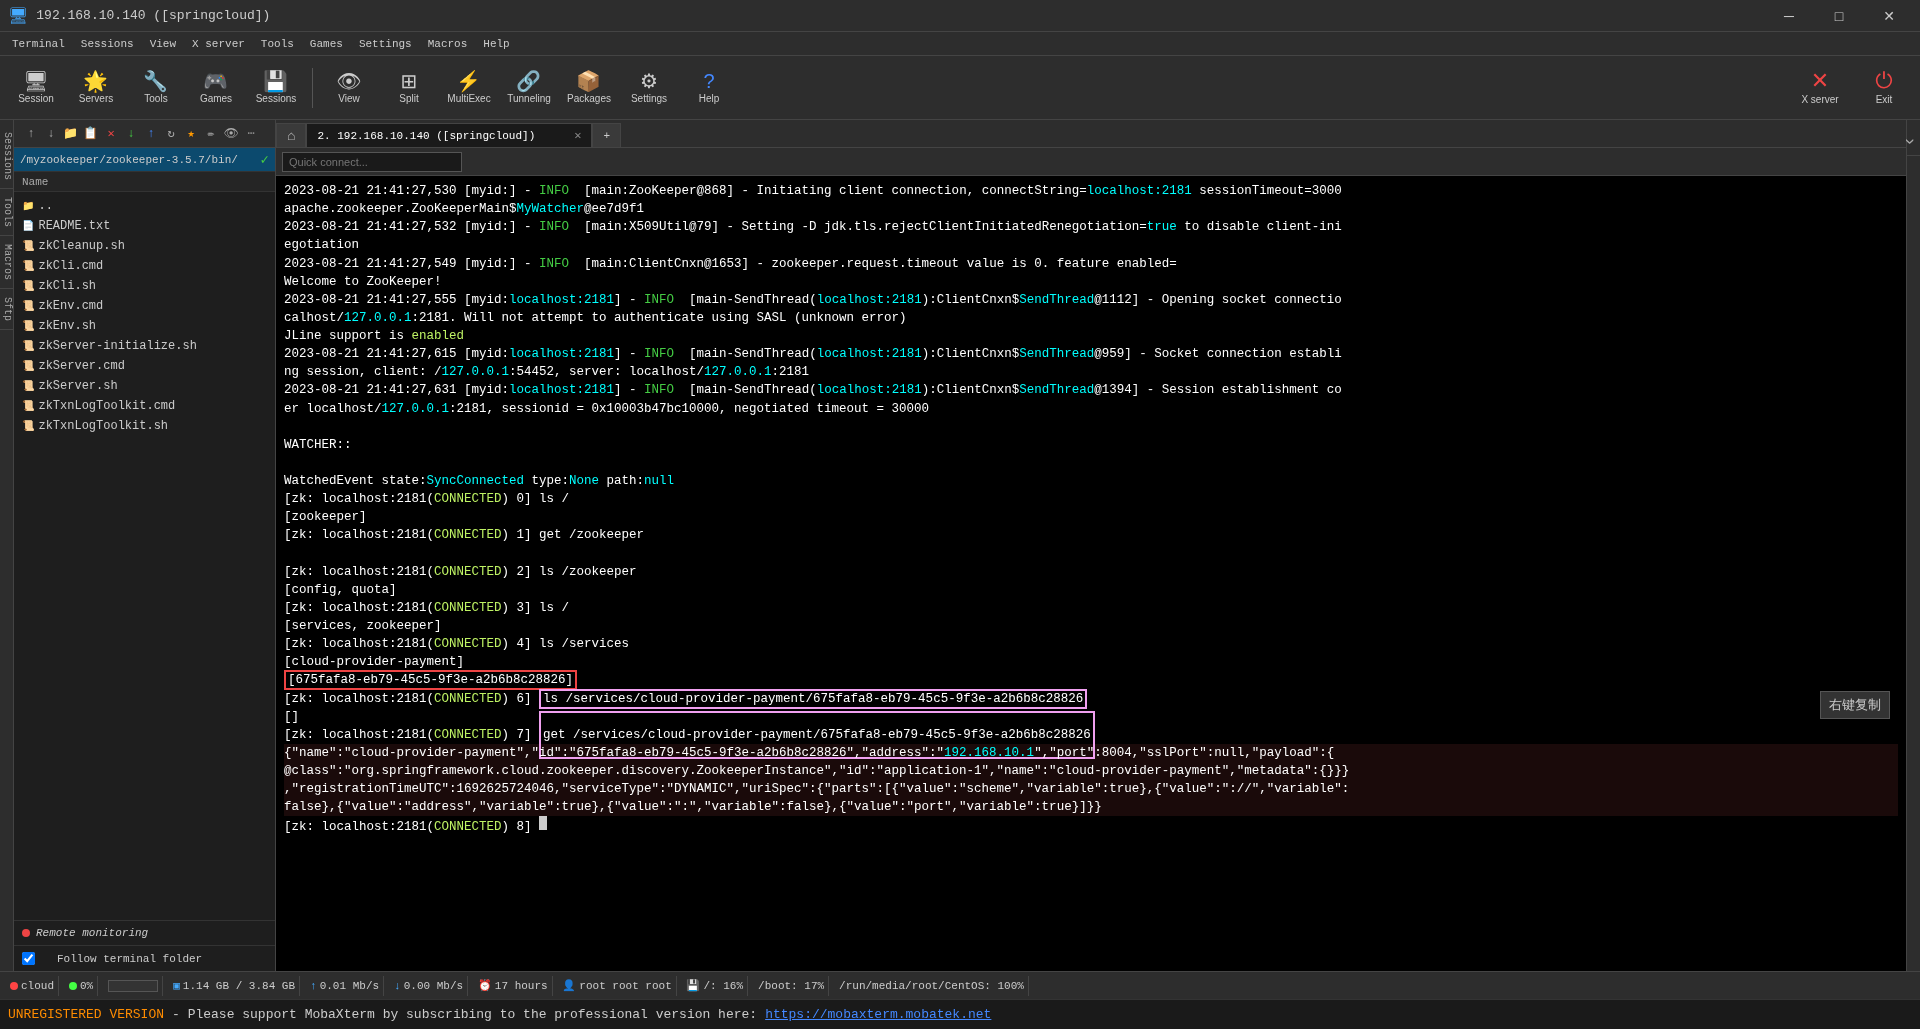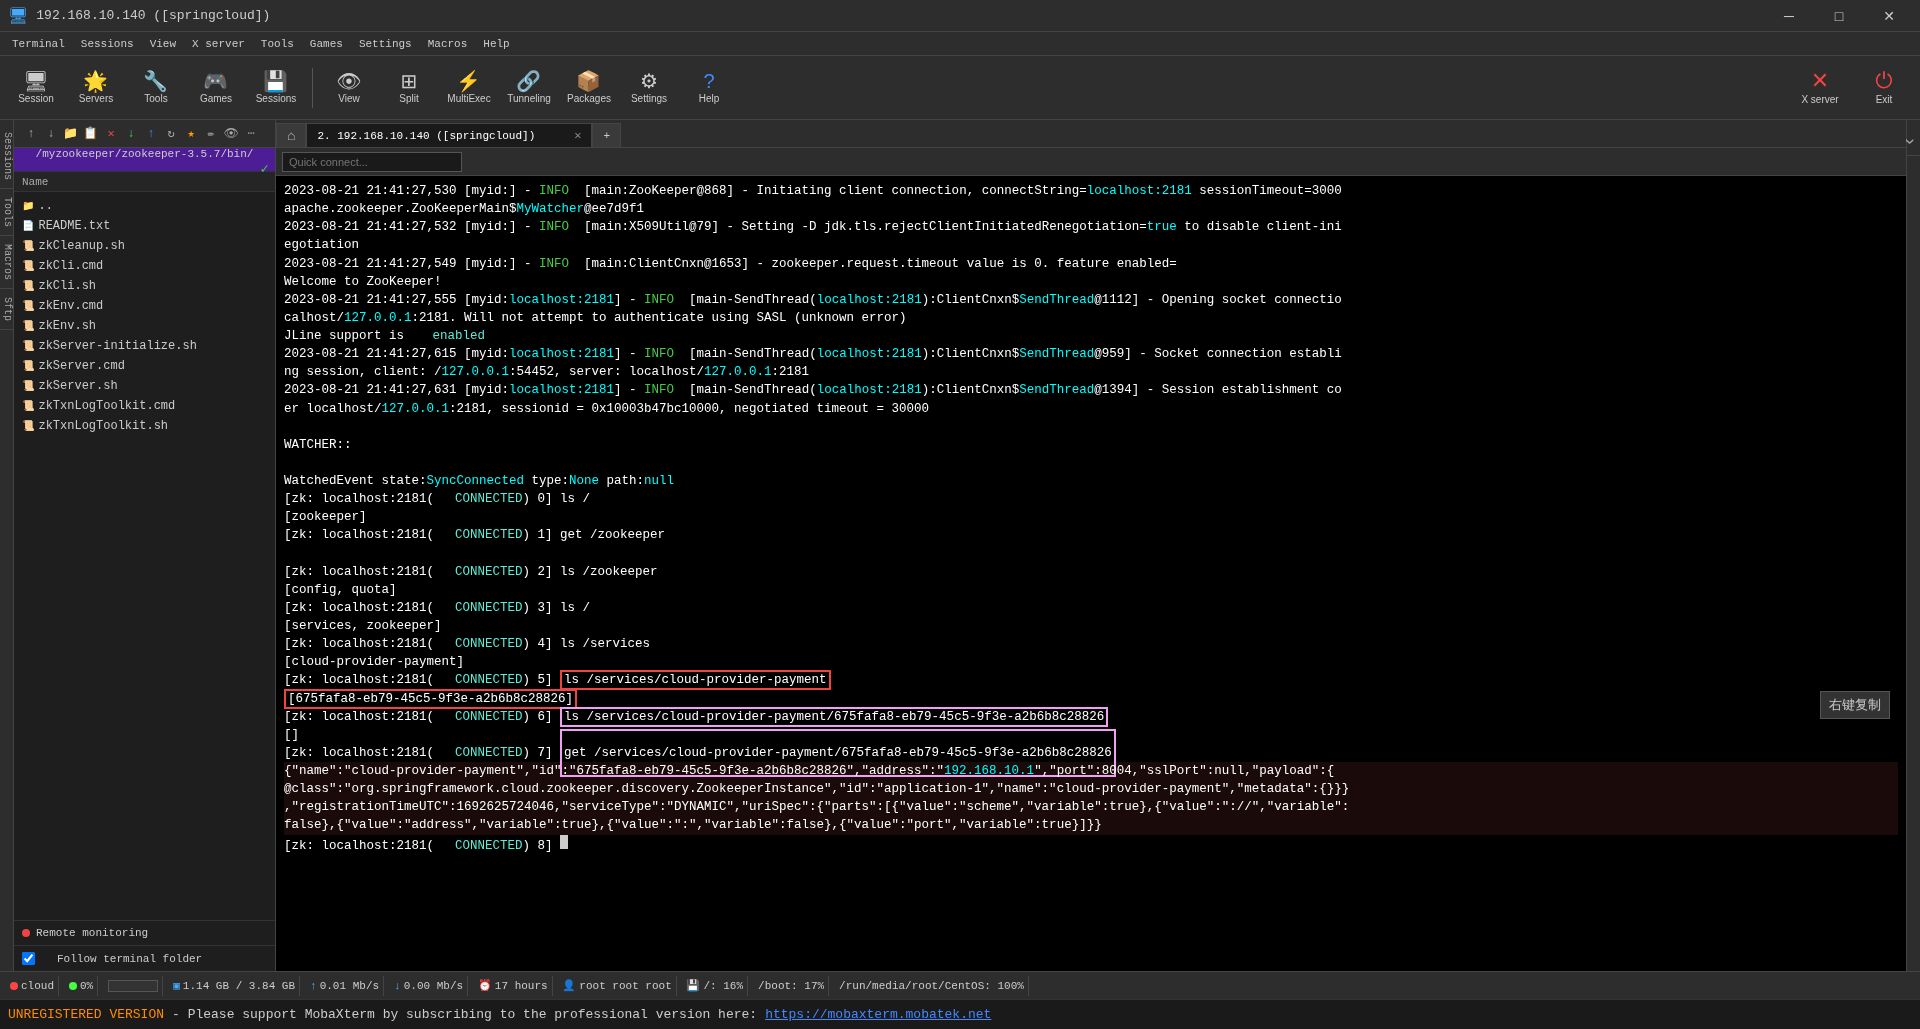--- a/index.html
+++ b/index.html
@@ -145,28 +145,27 @@
       cursor: pointer;
     }
     .fp-icon.orange { color: #f90; }
     .fp-icon.green { color: #4c4; }
     .fp-icon.red { color: #e44; }
     .fp-icon.blue { color: #48f; }
     .fp-icon.gray { color: #888; }
 
     #path-bar {
       height: 24px;
-      background: #4c1d95;
+      background: #0c4a6e;
       display: flex;
       align-items: center;
       padding: 0 6px;
       font-size: 11px;
       color: #ccc;
       border-bottom: 1px solid #333;
-      flex-direction: column;
     }
     .path-ok { color: #4c4; font-size: 14px; margin-left: auto; }
 
     #file-tree {
       flex: 1;
       overflow-y: auto;
       padding: 4px 0;
     }
     .tree-item {
       display: flex;
@@ -248,21 +247,21 @@
       padding: 6px 8px;
       overflow-y: auto;
       font-size: 12.5px;
       line-height: 1.45;
       color: #ccc;
     }
     .term-line { white-space: pre-wrap; word-break: break-all; }
     .c-white { color: #fff; }
     .c-green { color: #4c4; }
     .c-cyan { color: #0ff; }
-    .c-bright-green { color: #5eead4; margin-left: 21px; }
+    .c-bright-green { color: #bef264; }
 
     
     #right-tabs {
       width: 14px;
       background: #2d2d2d;
       display: flex;
       flex-direction: column;
       align-items: center;
       padding-top: 8px;
       border-left: 1px solid #444;
@@ -362,20 +361,21 @@
       color: #ccc;
       cursor: pointer;
     }
     .checkbox-label input { cursor: pointer; }
 
     
     #remote-monitoring {
       padding: 4px 8px;
       background: #1e1e1e;
       border-top: 1px solid #333;
+      font-style: italic;
     }
     .remote-btn {
       display: flex;
       align-items: center;
       gap: 6px;
       font-size: 11px;
       color: #ccc;
       cursor: pointer;
       padding: 2px 0;
     }
@@ -613,21 +613,20 @@
       <div class="term-line"><span class="c-white">[zk: localhost:2181(</span><span class="c-bright-green">CONNECTED</span><span class="c-white">) 0] ls /</span></div>
       <div class="term-line"><span class="c-white">[zookeeper]</span></div>
       <div class="term-line"><span class="c-white">[zk: localhost:2181(</span><span class="c-bright-green">CONNECTED</span><span class="c-white">) 1] get /zookeeper</span></div>
       <div class="term-line">&nbsp;</div>
       <div class="term-line"><span class="c-white">[zk: localhost:2181(</span><span class="c-bright-green">CONNECTED</span><span class="c-white">) 2] ls /zookeeper</span></div>
       <div class="term-line"><span class="c-white">[config, quota]</span></div>
       <div class="term-line"><span class="c-white">[zk: localhost:2181(</span><span class="c-bright-green">CONNECTED</span><span class="c-white">) 3] ls /</span></div>
       <div class="term-line"><span class="c-white">[services, zookeeper]</span></div>
       <div class="term-line"><span class="c-white">[zk: localhost:2181(</span><span class="c-bright-green">CONNECTED</span><span class="c-white">) 4] ls /services</span></div>
       <div class="term-line"><span class="c-white">[cloud-provider-payment]</span></div>
-      <div class="term-line"><span class="c-white">[zk: localhost:2181(</span><span class="c-bright-green">CONNECTED</span><span class="c-white">) 5] </span><span style="border:2px solid #e44; padding:1px 2px;"><span class="c-white">ls /services/cloud-provider-payment</span></span></div>
       <div class="term-line"><span style="border:2px solid #e44; padding:1px 2px;"><span class="c-white">[675fafa8-eb79-45c5-9f3e-a2b6b8c28826]</span></span></div>
       <div class="term-line"><span class="c-white">[zk: localhost:2181(</span><span class="c-bright-green">CONNECTED</span><span class="c-white">) 6] </span><span style="border:2px solid #f0a0f0; padding:1px 2px;"><span class="c-white">ls /services/cloud-provider-payment/675fafa8-eb79-45c5-9f3e-a2b6b8c28826</span></span></div>
       <div class="term-line"><span class="c-white">[]</span></div>
       <div class="term-line"><span class="c-white">[zk: localhost:2181(</span><span class="c-bright-green">CONNECTED</span><span class="c-white">) 7] </span><span style="border:2px solid #f0a0f0; padding:15px 2px;"><span class="c-white">get /services/cloud-provider-payment/675fafa8-eb79-45c5-9f3e-a2b6b8c28826</span></span></div>
       <div class="term-line" style="background:#1a0a0a;"><span class="c-white">{"name":"cloud-provider-payment","id":"675fafa8-eb79-45c5-9f3e-a2b6b8c28826","address":"</span><span class="c-cyan">192.168.10.1</span><span class="c-white">","port":8004,"sslPort":null,"payload":{</span></div>
       <div class="term-line" style="background:#1a0a0a;"><span class="c-white">@class":"org.springframework.cloud.zookeeper.discovery.ZookeeperInstance","id":"application-1","name":"cloud-provider-payment","metadata":{}}}</span></div>
       <div class="term-line" style="background:#1a0a0a;"><span class="c-white">,"registrationTimeUTC":1692625724046,"serviceType":"DYNAMIC","uriSpec":{"parts":[{"value":"scheme","variable":true},{"value":"://","variable":</span></div>
       <div class="term-line" style="background:#1a0a0a;"><span class="c-white">false},{"value":"address","variable":true},{"value":":","variable":false},{"value":"port","variable":true}]}}</span></div>
       <div class="term-line"><span class="c-white">[zk: localhost:2181(</span><span class="c-bright-green">CONNECTED</span><span class="c-white">) 8] </span><span style="display:inline-block;width:8px;height:14px;background:#ccc;"></span></div>
     </div>

